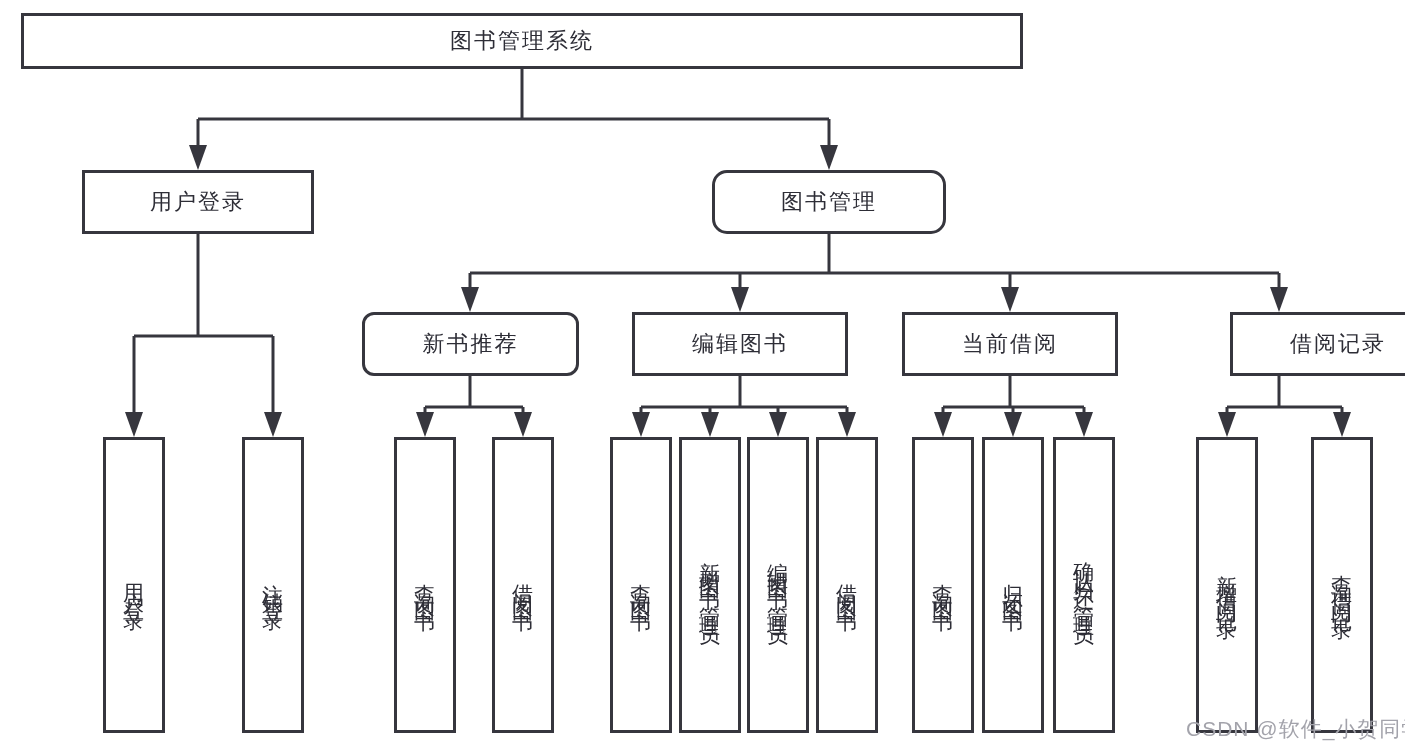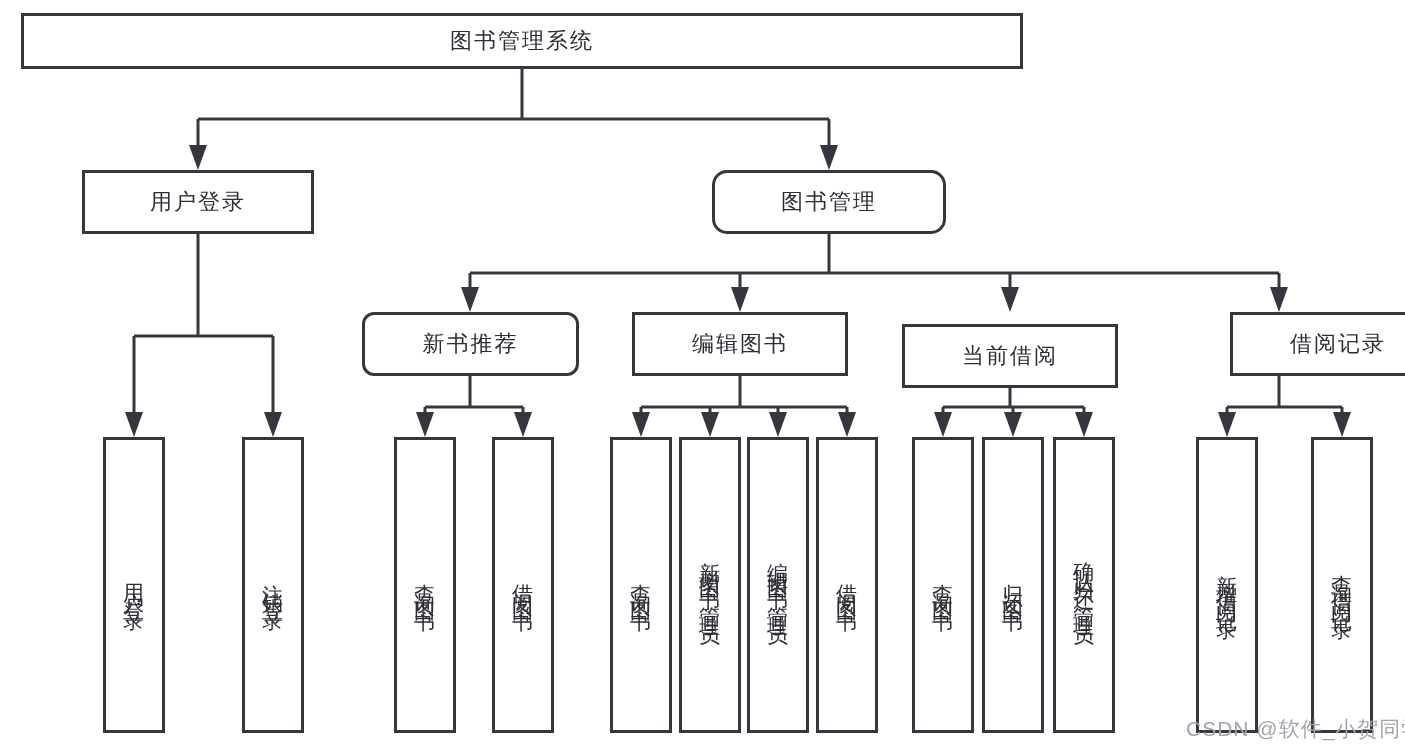--- a/index.html
+++ b/index.html
@@ -120,21 +120,21 @@
     </g>
   </svg>
 
   <div class="box" style="left:21px; top:13px; width:1002px; height:56px;">图书管理系统</div>
 
   <div class="box" style="left:82px; top:170px; width:232px; height:64px;">用户登录</div>
   <div class="box" style="left:712px; top:170px; width:234px; height:64px;border-radius:15px;">图书管理</div>
 
   <div class="box" style="left:362px; top:312px; width:217px; height:64px;border-radius:12px;">新书推荐</div>
   <div class="box" style="left:632px; top:312px; width:216px; height:64px;">编辑图书</div>
-  <div class="box" style="left:902px; top:324px; width:216px; height:64px;">当前借阅</div>
+  <div class="box" style="left:902px; top:312px; width:216px; height:64px;">当前借阅</div>
   <div class="box" style="left:1230px; top:312px; width:216px; height:64px;">借阅记录</div>
 
   <div class="box vbox" style="left:103px;">用户登录</div>
   <div class="box vbox" style="left:242px;">注销登录</div>
 
   <div class="box vbox" style="left:394px;">查询图书</div>
   <div class="box vbox" style="left:492px;">借阅图书</div>
 
   <div class="box vbox" style="left:610px;">查询图书</div>
   <div class="box vbox" style="left:679px;">新增图书（管理员）</div>

